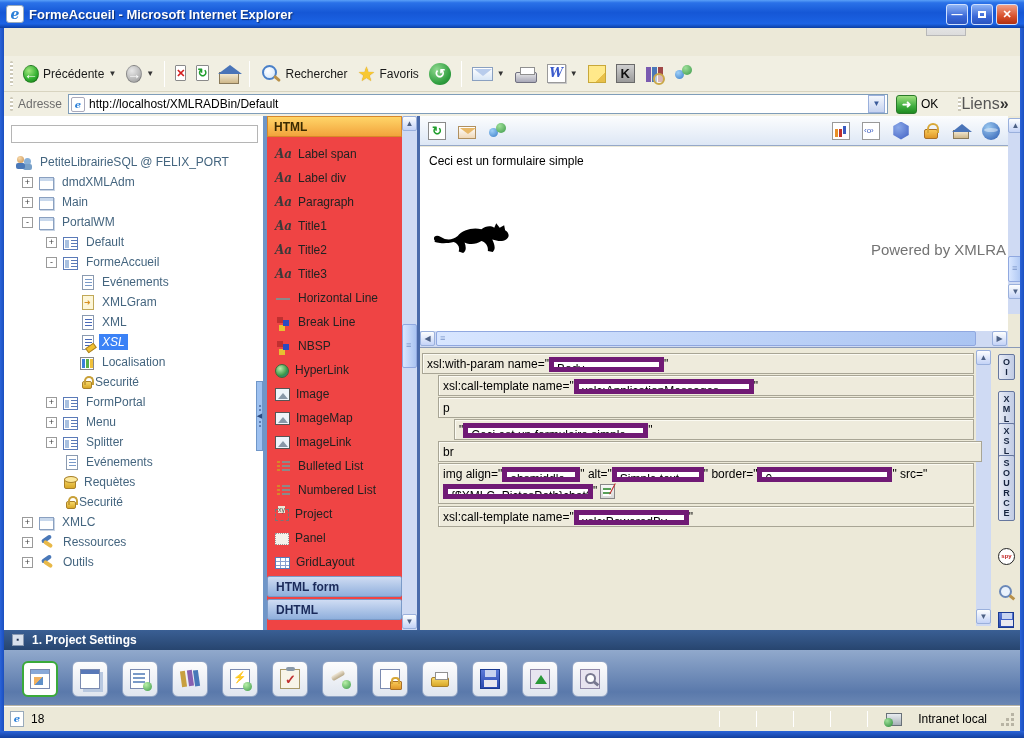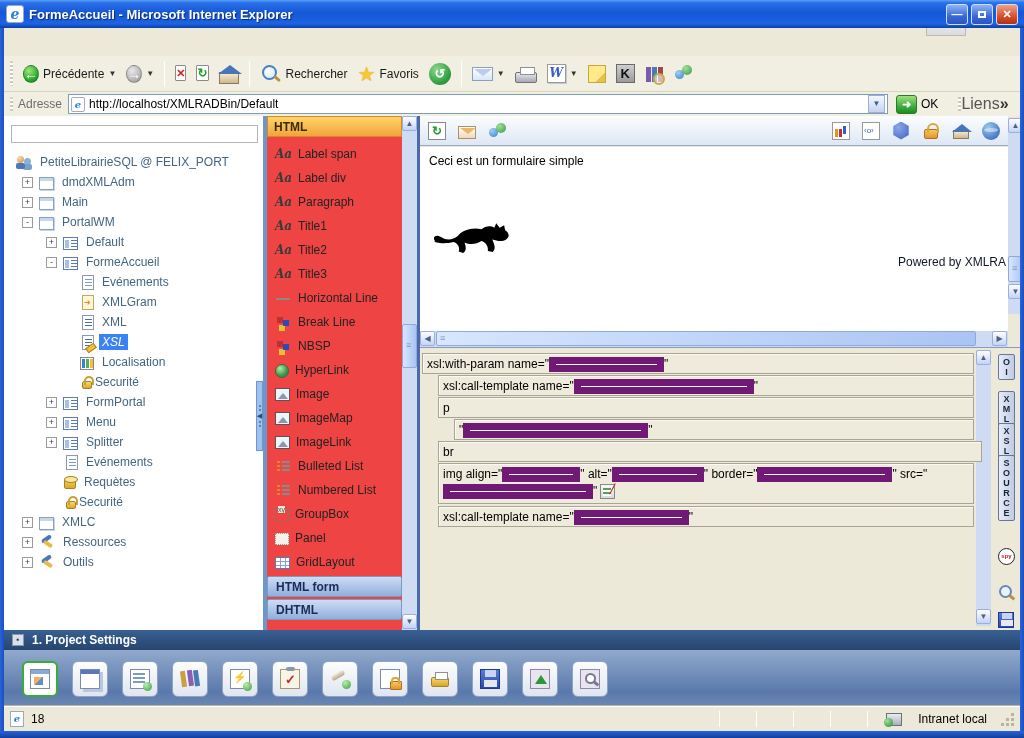--- a/index.html
+++ b/index.html
@@ -189,30 +189,30 @@
   .g-lock{width:14px;height:10px;margin:6px 2px 0;background:linear-gradient(180deg,#f8c858,#e09828);border:1px solid #a8702a;border-radius:2px;}
   .g-lock::before{content:"";position:absolute;left:2px;top:-7px;width:8px;height:8px;border:2px solid #d8a838;border-bottom:none;border-radius:6px 6px 0 0;}
   .g-home{width:16px;height:9px;margin:7px 1px 0;background:linear-gradient(180deg,#f5ecd8,#cfb88a);border:1px solid #8a7a5a;}
   .g-home::before{content:"";position:absolute;left:-2px;top:-7px;border-left:10px solid transparent;border-right:10px solid transparent;border-bottom:8px solid #4a74b8;}
   .g-globe{border-radius:50%;background:radial-gradient(circle at 35% 30%,#9ac8f0,#2a5ab0);}
   .g-globe::after{content:"";position:absolute;left:2px;top:6px;width:14px;height:4px;background:rgba(255,255,255,.45);border-radius:50%;}
 
   .preview{position:absolute;left:0;top:31px;width:588px;height:184px;background:#fff;overflow:hidden;}
   .pv-msg{position:absolute;left:9px;top:7px;font-size:12px;color:#000;}
   .cat{position:absolute;left:12px;top:76px;}
-  .powered{position:absolute;right:2px;top:108px;font-size:12px;color:#0f172a;white-space:nowrap;}
+  .powered{position:absolute;right:2px;top:94px;font-size:15px;color:#737373;white-space:nowrap;}
   .pv-vscroll{position:absolute;left:588px;top:2px;width:15px;height:196px;background:#cfdaf3;}
   .pv-hscroll{position:absolute;left:0;top:215px;width:588px;height:16px;background:#cfdaf3;}
   .pv-corner{position:absolute;left:588px;top:199px;width:15px;height:32px;background:#ece9d8;}
 
   
   .editor{position:absolute;left:0;top:231px;width:600px;height:283px;background:#ece9d8;border-top:1px solid #8a9ab8;}
   .erow{position:absolute;background:#eeebdc;border:1px solid #a8a595;box-shadow:inset 1px 1px 0 #fbfaf2;
     font-size:12px;color:#000;padding:2px 4px;white-space:normal;line-height:17px;}
-  .efield{display:inline-block;background:#fff;border:7px solid #701a75;height:15px;line-height:14px;padding:0 3px;
+  .efield{display:inline-block;background:#fff;border:5px solid #701a75;height:15px;line-height:14px;padding:0 3px;
     vertical-align:middle;overflow:hidden;white-space:nowrap;}
   .ebtn{display:inline-block;width:15px;height:15px;background:linear-gradient(180deg,#f8f8f8,#d8d8d8);border:1px solid #888;
     vertical-align:middle;margin-left:3px;position:relative;}
   .ebtn::before{content:"";position:absolute;left:2px;top:3px;width:8px;height:8px;
     background:repeating-linear-gradient(180deg,#58a058 0 2px,#fff 2px 4px);}
   .ebtn::after{content:"╱";position:absolute;right:-1px;top:-4px;color:#c03030;font-size:9px;font-weight:bold;}
   .ed-vscroll{position:absolute;left:556px;top:2px;width:15px;height:276px;background:#cfdaf3;}
   .tabstrip{position:absolute;left:574px;top:0;width:26px;height:283px;background:#ece9d8;}
   .stab{position:absolute;left:4px;width:17px;background:linear-gradient(90deg,#e8ecf6,#c0cbe4);border:1px solid #66779e;border-radius:2px;padding:2px 0;}
   .stab div{font-size:9px;font-weight:bold;line-height:10px;text-align:center;color:#16243f;}
@@ -549,21 +549,21 @@
           <div class="pal-item">
             <span class="pi pi-blist"></span>
             <span>Bulleted List</span>
           </div>
           <div class="pal-item">
             <span class="pi pi-nlist"></span>
             <span>Numbered List</span>
           </div>
           <div class="pal-item">
             <span class="pi pi-group"></span>
-            <span>GroupBox</span>
+            <span>Project</span>
           </div>
           <div class="pal-item">
             <span class="pi pi-panel"></span>
             <span>Panel</span>
           </div>
           <div class="pal-item">
             <span class="pi pi-grid"></span>
             <span>GridLayout</span>
           </div>
         </div>

